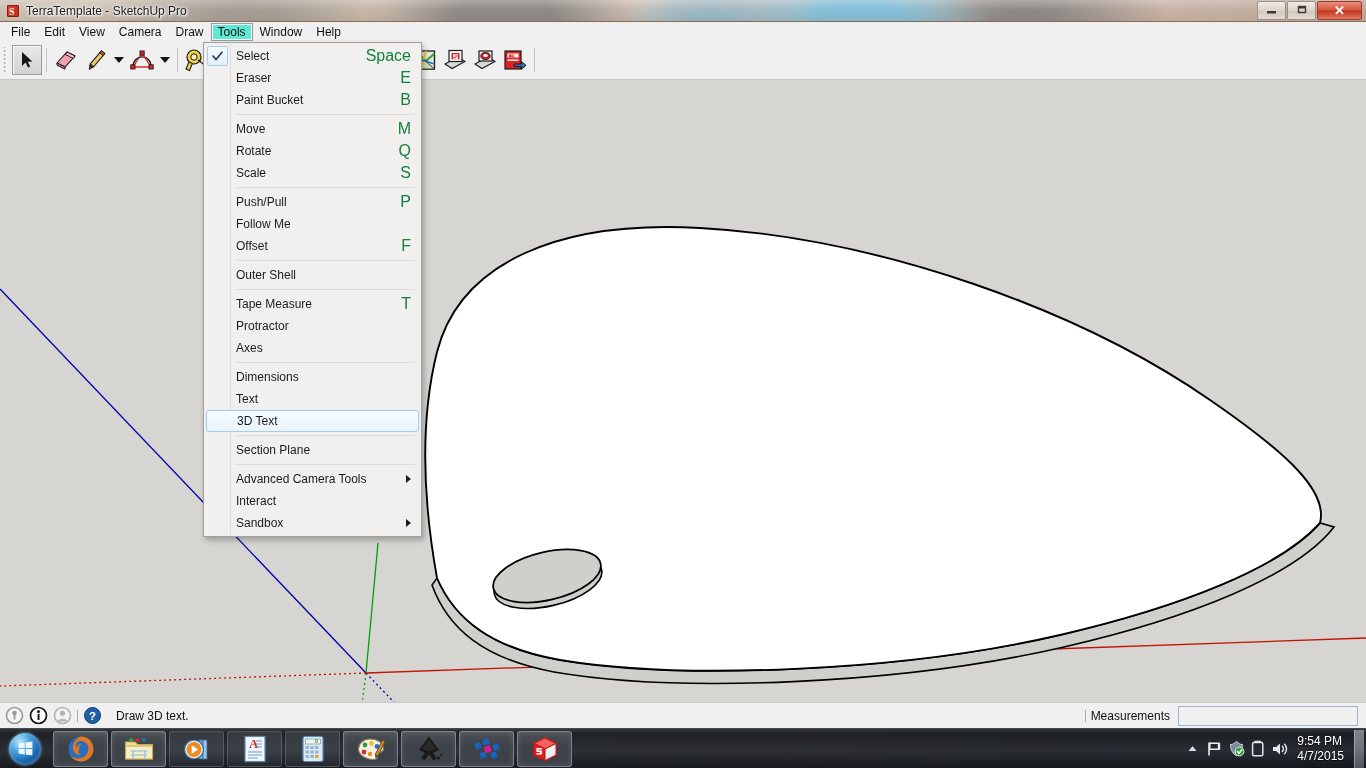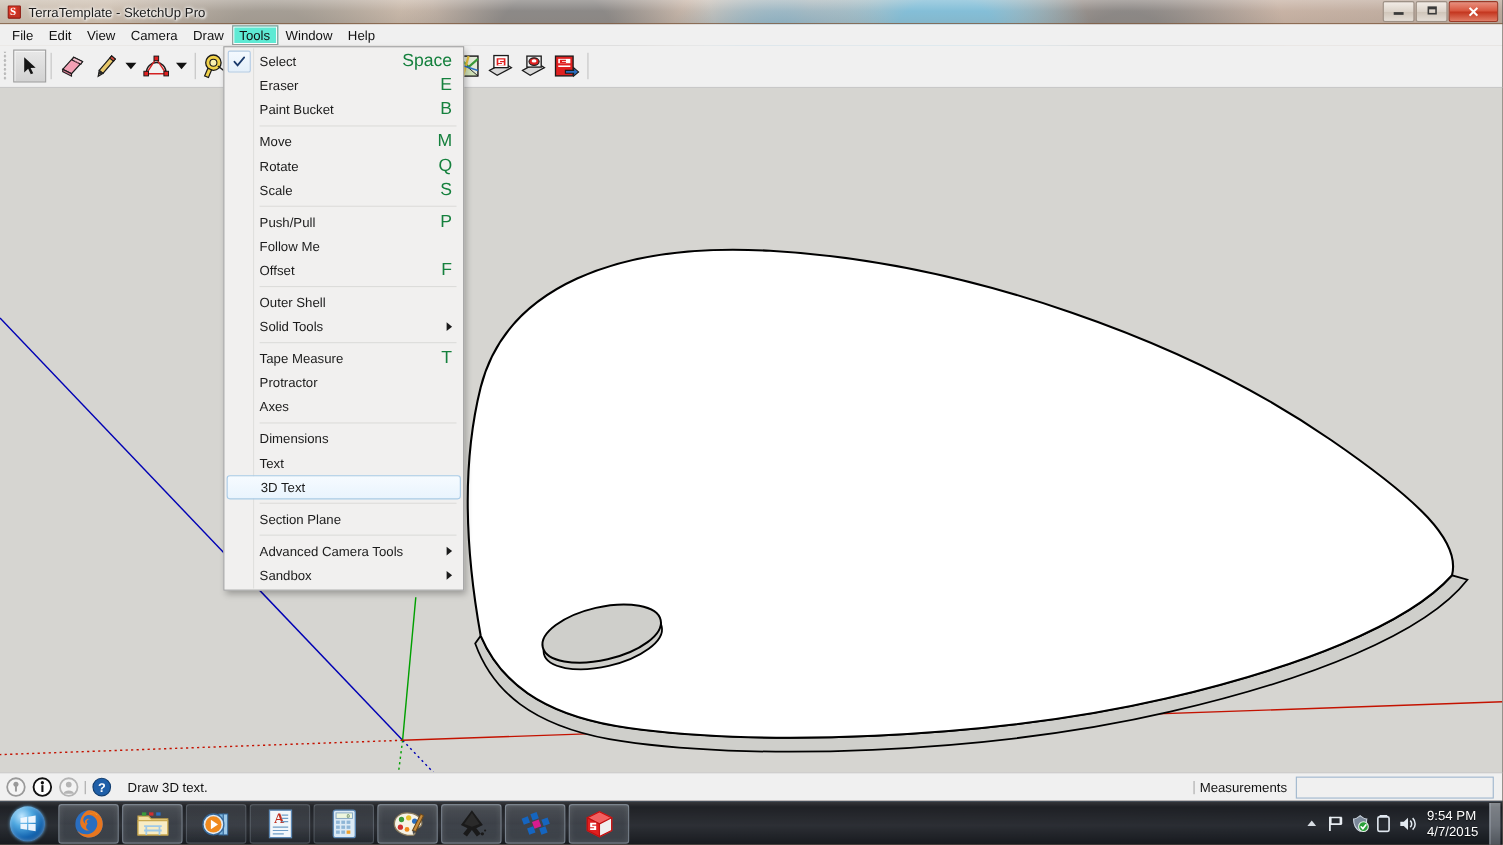--- a/index.html
+++ b/index.html
@@ -509,24 +509,20 @@
         <span>Follow Me</span>
       </div>
       <div class="mi">
         <span>Offset</span>
         <span class="sc">F</span>
       </div>
       <div class="msep"></div>
       <div class="mi">
         <span>Outer Shell</span>
       </div>
-      <div class="mi">
-        <span>Solid Tools</span>
-        <span class="submark"></span>
-      </div>
       <div class="msep"></div>
       <div class="mi">
         <span>Tape Measure</span>
         <span class="sc">T</span>
       </div>
       <div class="mi">
         <span>Protractor</span>
       </div>
       <div class="mi">
         <span>Axes</span>
@@ -542,20 +538,23 @@
         <span>3D Text</span>
       </div>
       <div class="msep"></div>
       <div class="mi">
         <span>Section Plane</span>
       </div>
       <div class="msep"></div>
       <div class="mi">
         <span>Advanced Camera Tools</span>
         <span class="submark"></span>
+      </div>
+      <div class="mi">
+        <span>Interact</span>
       </div>
       <div class="mi">
         <span>Sandbox</span>
         <span class="submark"></span>
       </div>
     </div>
 
 </div>
 
 <div id="taskbar">

